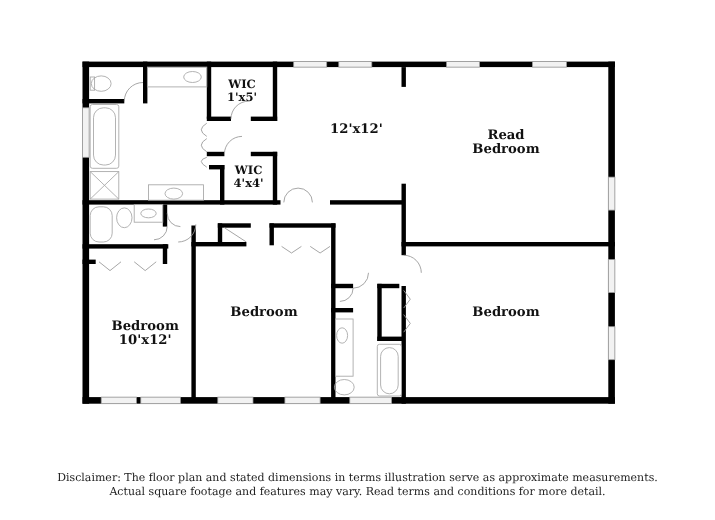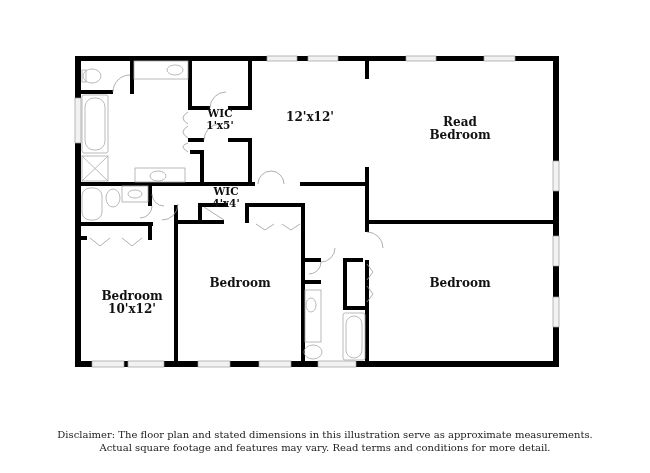--- a/index.html
+++ b/index.html
@@ -5,21 +5,21 @@
   html, body { margin:0; padding:0; background:#ffffff; }
   body { width:650px; height:473px; position:relative; overflow:hidden; font-family:"DejaVu Serif", "Liberation Serif", serif; }
   #plan { position:absolute; left:0; top:0; width:650px; height:473px; }
   .wall { fill:#000; }
   .win { fill:#f2f2f2; stroke:#9a9a9a; stroke-width:0.7; }
   .fix { fill:none; stroke:#a8a8a8; stroke-width:0.8; }
   .door { fill:none; stroke:#9a9a9a; stroke-width:0.8; }
   .label { position:absolute; text-align:center; font-weight:bold; color:#111; line-height:1.12; font-family:"DejaVu Serif", "Liberation Serif", serif; }
   .label span { display:block; }
   .l-big { font-size:12px; }
-  .l-sm { font-size:10.5px;margin-top:36px; }
+  .l-sm { font-size:10.5px; }
   .disclaimer { position:absolute; left:0; width:650px; top:428px; text-align:center; font-size:10px; color:#222; line-height:1.3; font-family:"DejaVu Serif", "Liberation Serif", serif; }
   .disclaimer span { display:block; }
 </style>
 </head>
 <body>
 
 <svg id="plan" viewBox="0 0 650 473" xmlns="http://www.w3.org/2000/svg">
 
   <g>
     <rect class="wall" x="75" y="56" width="484" height="5"></rect>
@@ -141,34 +141,34 @@
 </svg>
 
 <div class="label l-sm" style="left:196px; top:72px; width:48px;">
   <span>WIC</span>
   <span>1'x5'</span>
 </div>
 <div class="label l-sm" style="left:204px; top:150px; width:44px;">
   <span>WIC</span>
   <span>4'x4'</span>
 </div>
-<div class="label l-big" style="left:270px; top:111px; width:80px;">
+<div class="label l-big" style="left:284px; top:111px; width:80px;">
   <span>12'x12'</span>
 </div>
 <div class="label l-big" style="left:410px; top:116px; width:100px;">
   <span>Read</span>
   <span>Bedroom</span>
 </div>
 <div class="label l-big" style="left:88px; top:290px; width:88px;">
   <span>Bedroom</span>
   <span>10'x12'</span>
 </div>
 <div class="label l-big" style="left:190px; top:277px; width:100px;">
   <span>Bedroom</span>
 </div>
 <div class="label l-big" style="left:410px; top:277px; width:100px;">
   <span>Bedroom</span>
 </div>
 
 <div class="disclaimer">
-  <span>Disclaimer: The floor plan and stated dimensions in this illustration serve as approximate measurements.</span>
+  <span>Disclaimer: The floor plan and stated dimensions in terms illustration serve as approximate measurements.</span>
   <span>Actual square footage and features may vary. Read terms and conditions for more detail.</span>
 </div>
 
 </body></html>

